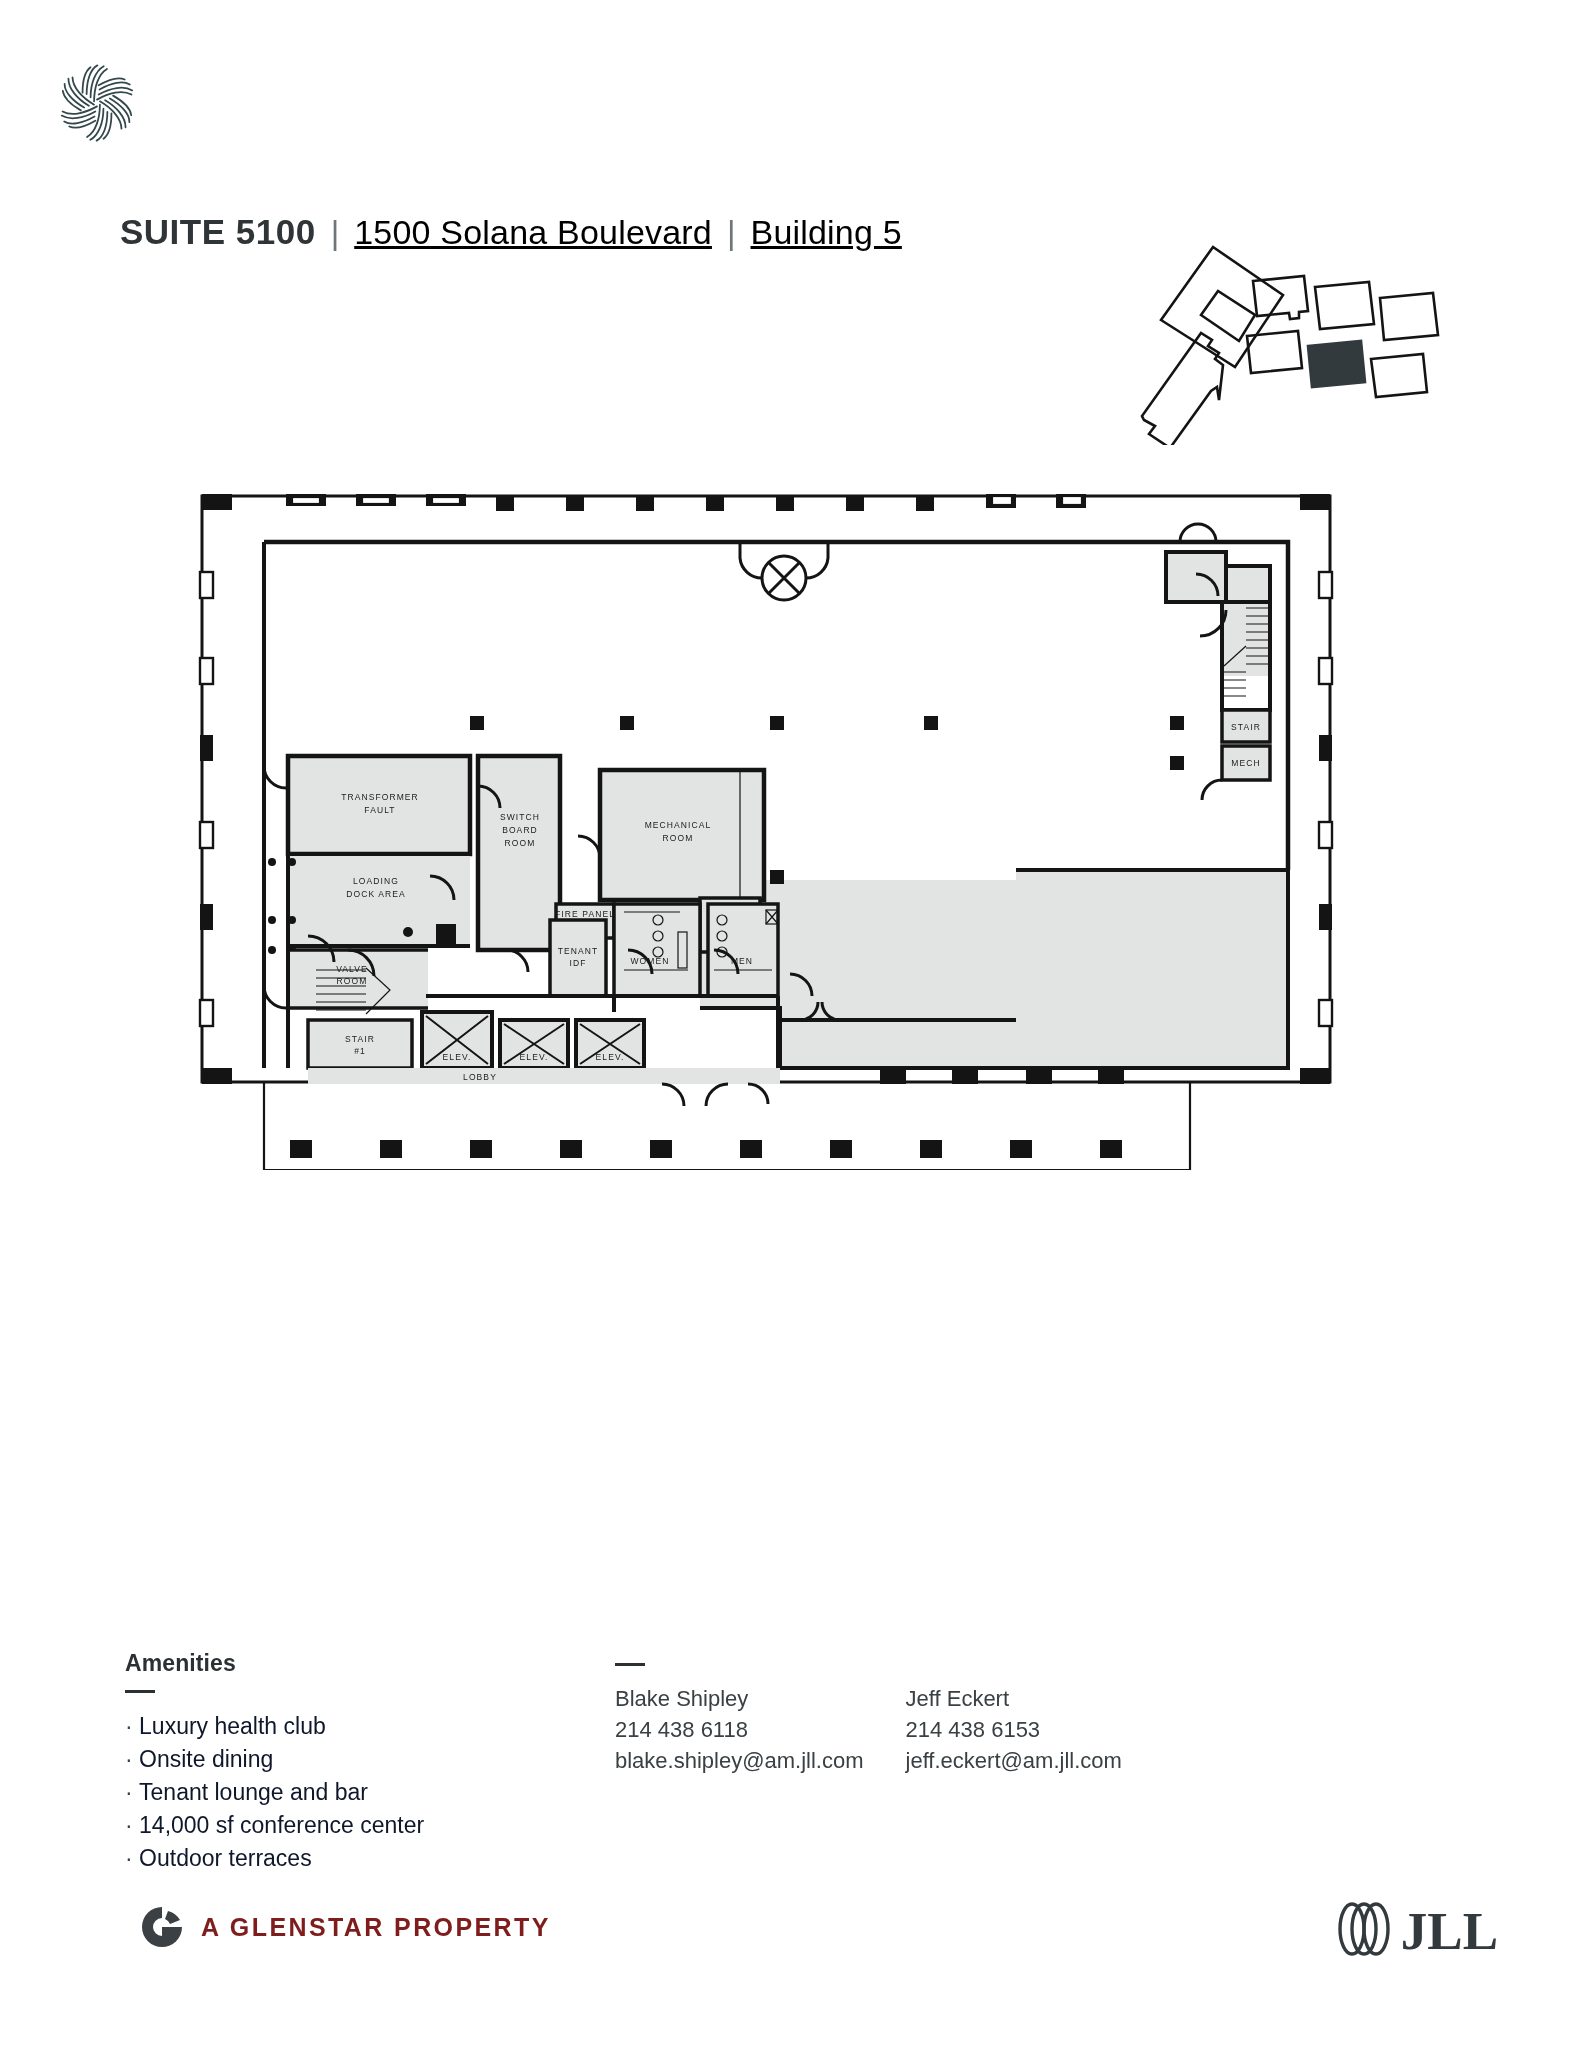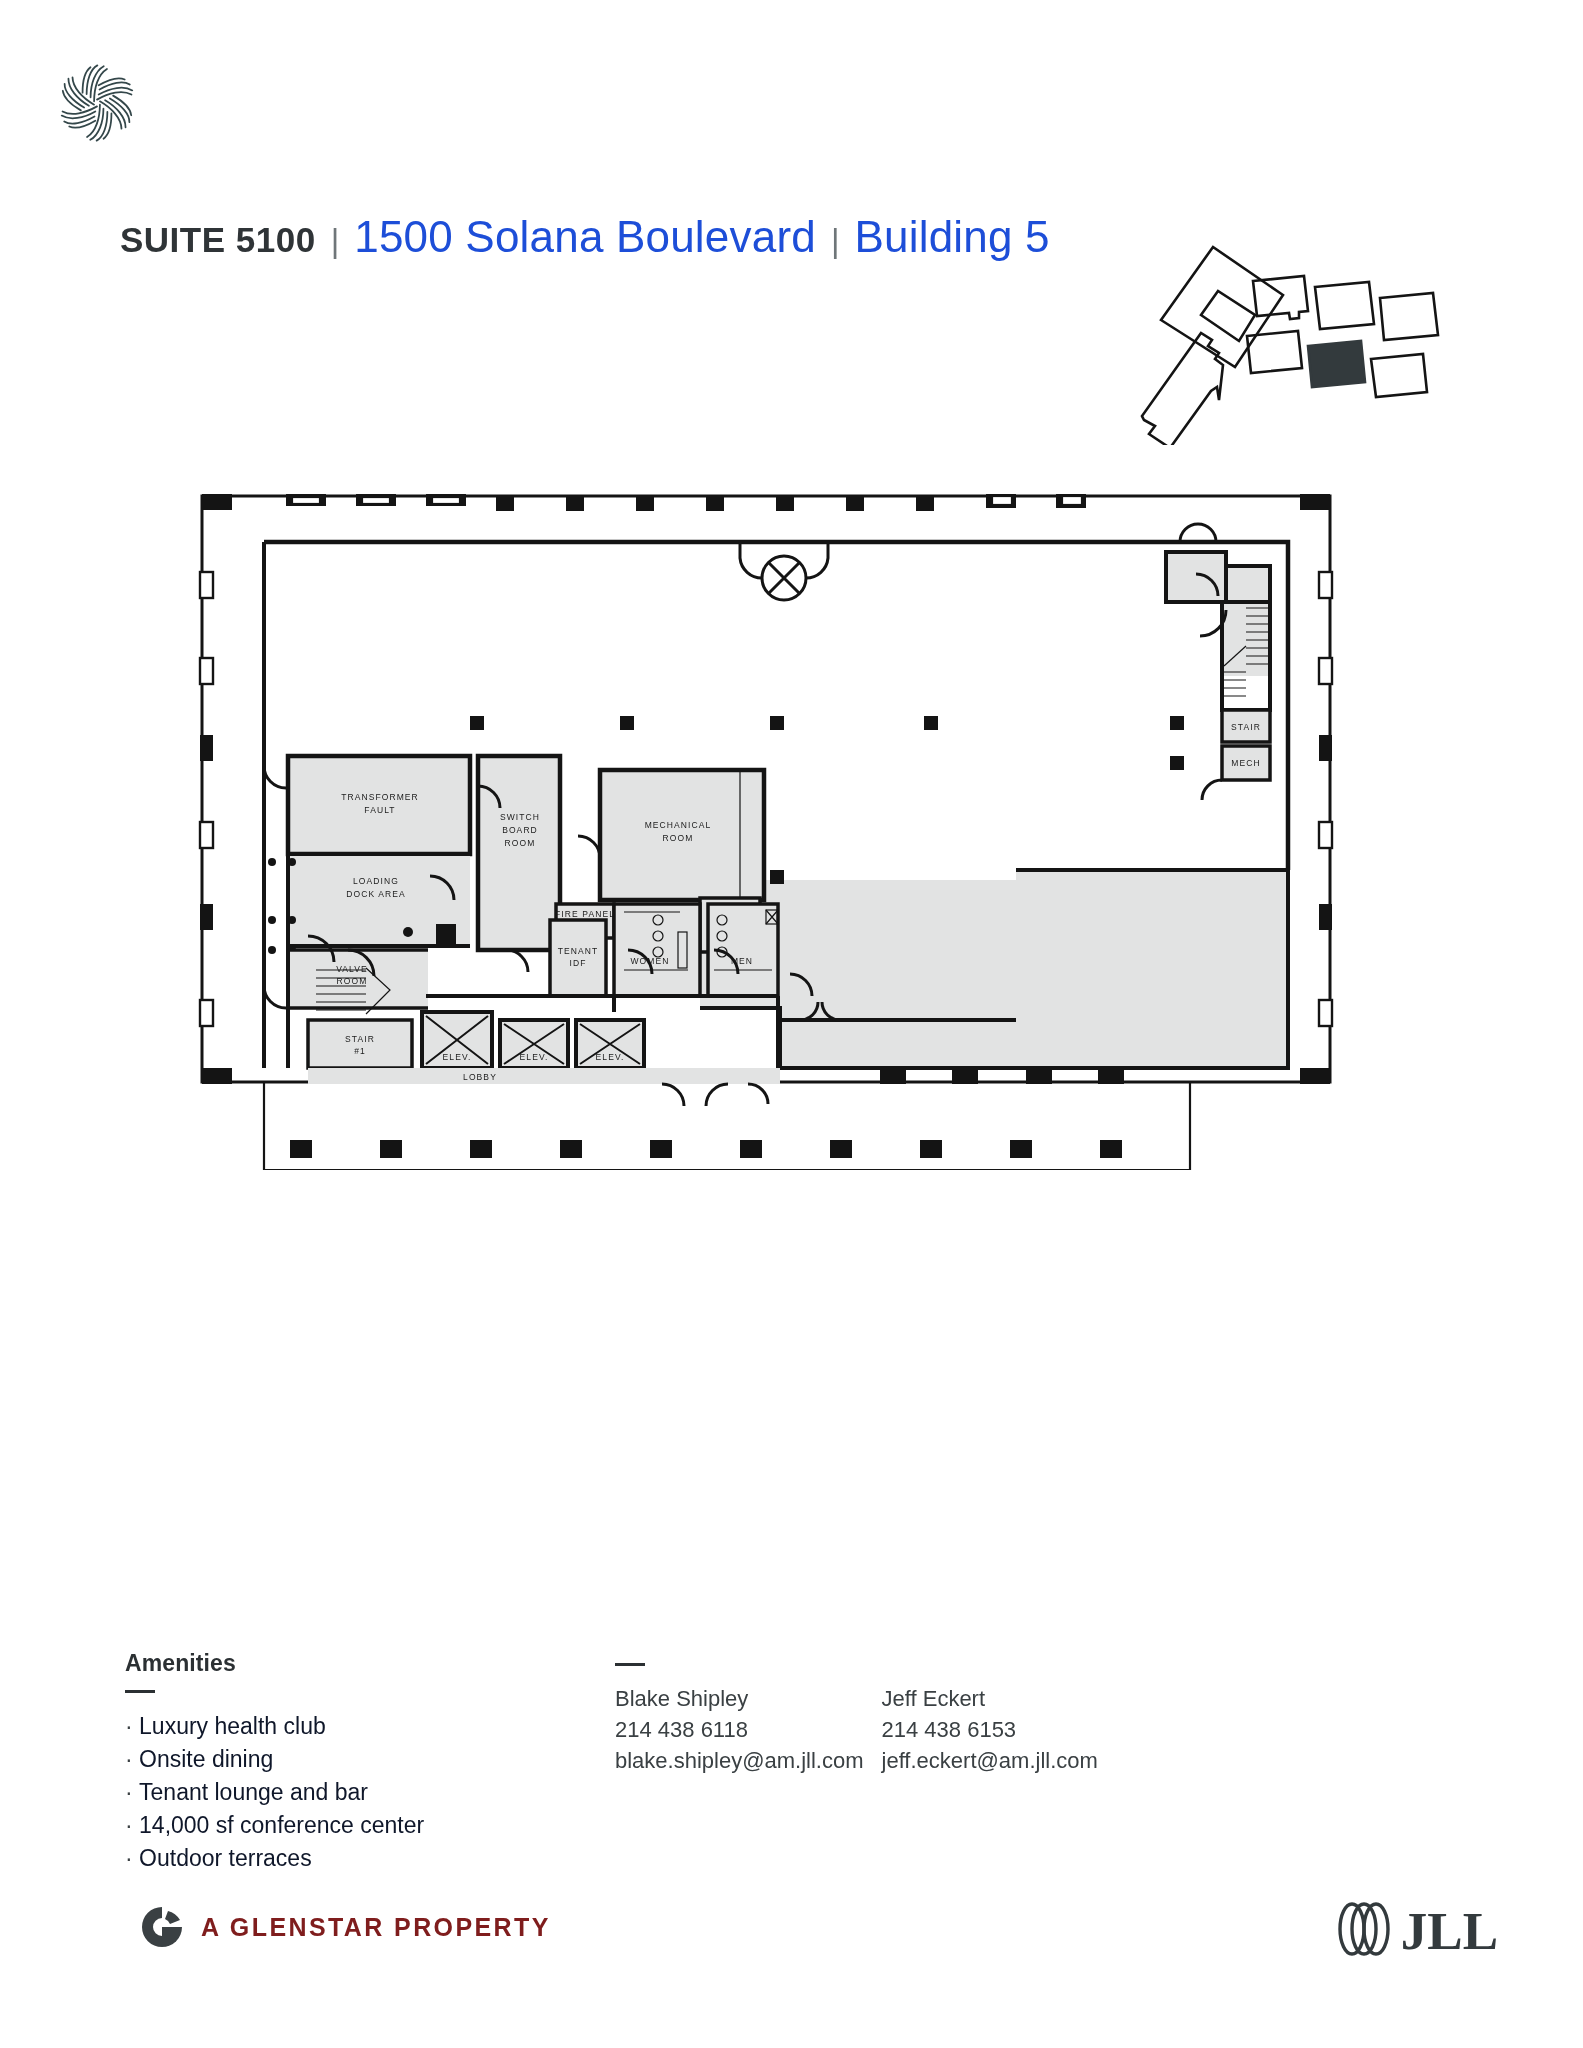--- a/index.html
+++ b/index.html
@@ -21,21 +21,21 @@
   }
   .brand-sub{
     font-size:20px;font-weight:400;color:#34474a;margin-left:10px;
     position:relative;top:-4px;letter-spacing:.2px;
   }
 
   
   .suite-line{position:absolute;left:120px;top:212px;display:flex;align-items:baseline;white-space:nowrap;}
   .suite-bold{font-size:35px;font-weight:700;color:#2f3437;letter-spacing:.5px;}
   .pipe{font-size:33px;font-weight:300;color:#6f7679;margin:0 15px;}
-  .suite-light{font-size:44px;font-weight:300;color:#1d4ed8;letter-spacing:.2px;}
+  .suite-light{font-size:34px;font-weight:300;color:#000000;letter-spacing:.2px;text-decoration:underline;}
 
   .rsf{
     position:absolute;left:118px;top:255px;
     font-size:106px;font-weight:300;color:#2f3437;letter-spacing:-1px;line-height:1;
   }
 
   
   .sitemap{position:absolute;left:1115px;top:215px;width:400px;height:230px;}
 
   
@@ -44,21 +44,21 @@
   
   .col-amen{position:absolute;left:125px;top:1650px;width:330px;}
   .col-lease{position:absolute;left:615px;top:1650px;width:560px;}
   .sec-title{font-size:23px;font-weight:700;color:#2b3033;letter-spacing:.1px;margin:0 0 6px 0;}
   .rule{width:30px;height:3px;background:#2b3033;margin:13px 0 17px 0;}
   .amen-list{list-style:none;margin:0;padding:0;}
   .amen-list li{
     font-size:23px;font-weight:300;color:#0f172a;line-height:1.44;white-space:nowrap;
   }
   .amen-list li::before{content:"\00B7\00A0";color:#3a4043;}
-  .contacts{display:flex;gap:18px;}
+  .contacts{display:flex;gap:42px;}
   .contact{font-size:22px;font-weight:300;color:#3a4043;line-height:1.42;white-space:nowrap;}
   .contact div{white-space:nowrap;}
 
   
   .glenstar{position:absolute;left:140px;top:1905px;display:flex;align-items:center;}
   .glenstar-text{
     font-size:25px;font-weight:700;letter-spacing:2.4px;color:#7f1d1d;margin-left:17px;
   }
   .jll{position:absolute;right:85px;top:1900px;display:flex;align-items:flex-end;}
   .jll-text{

